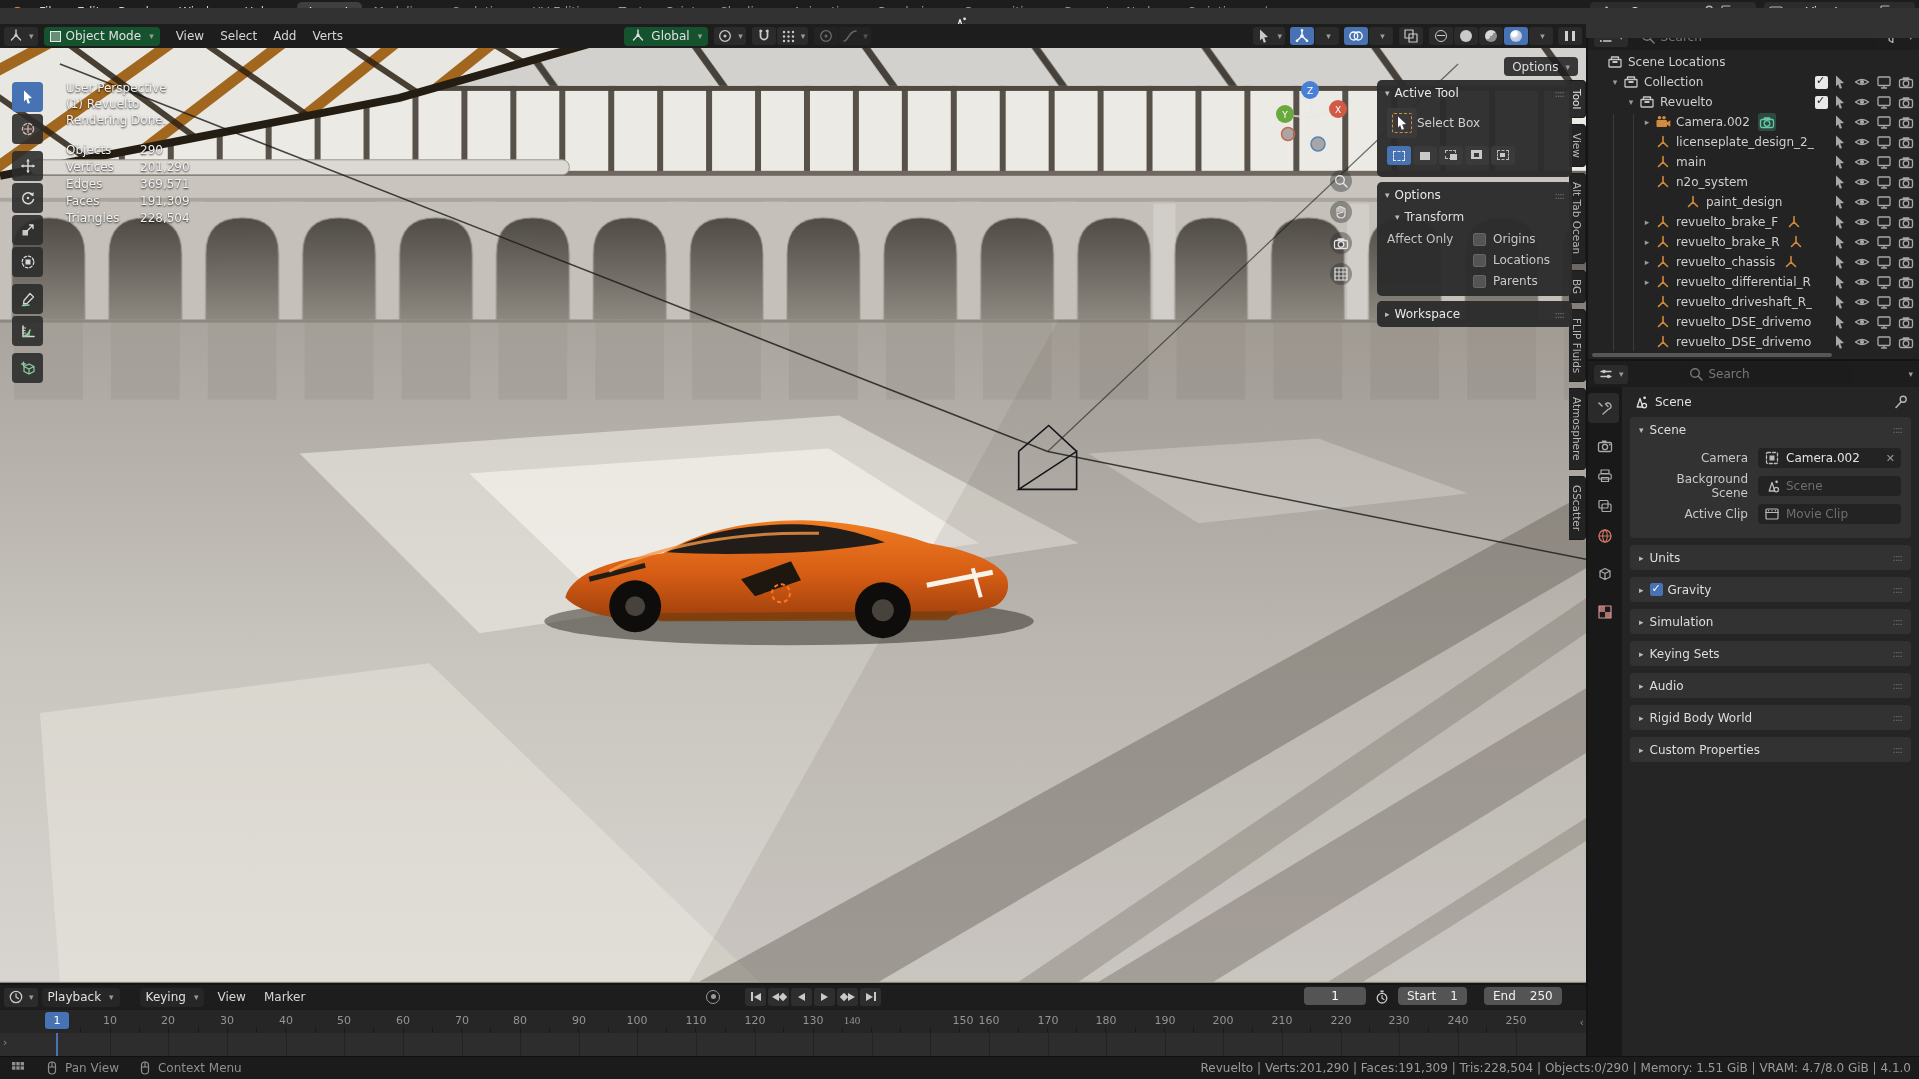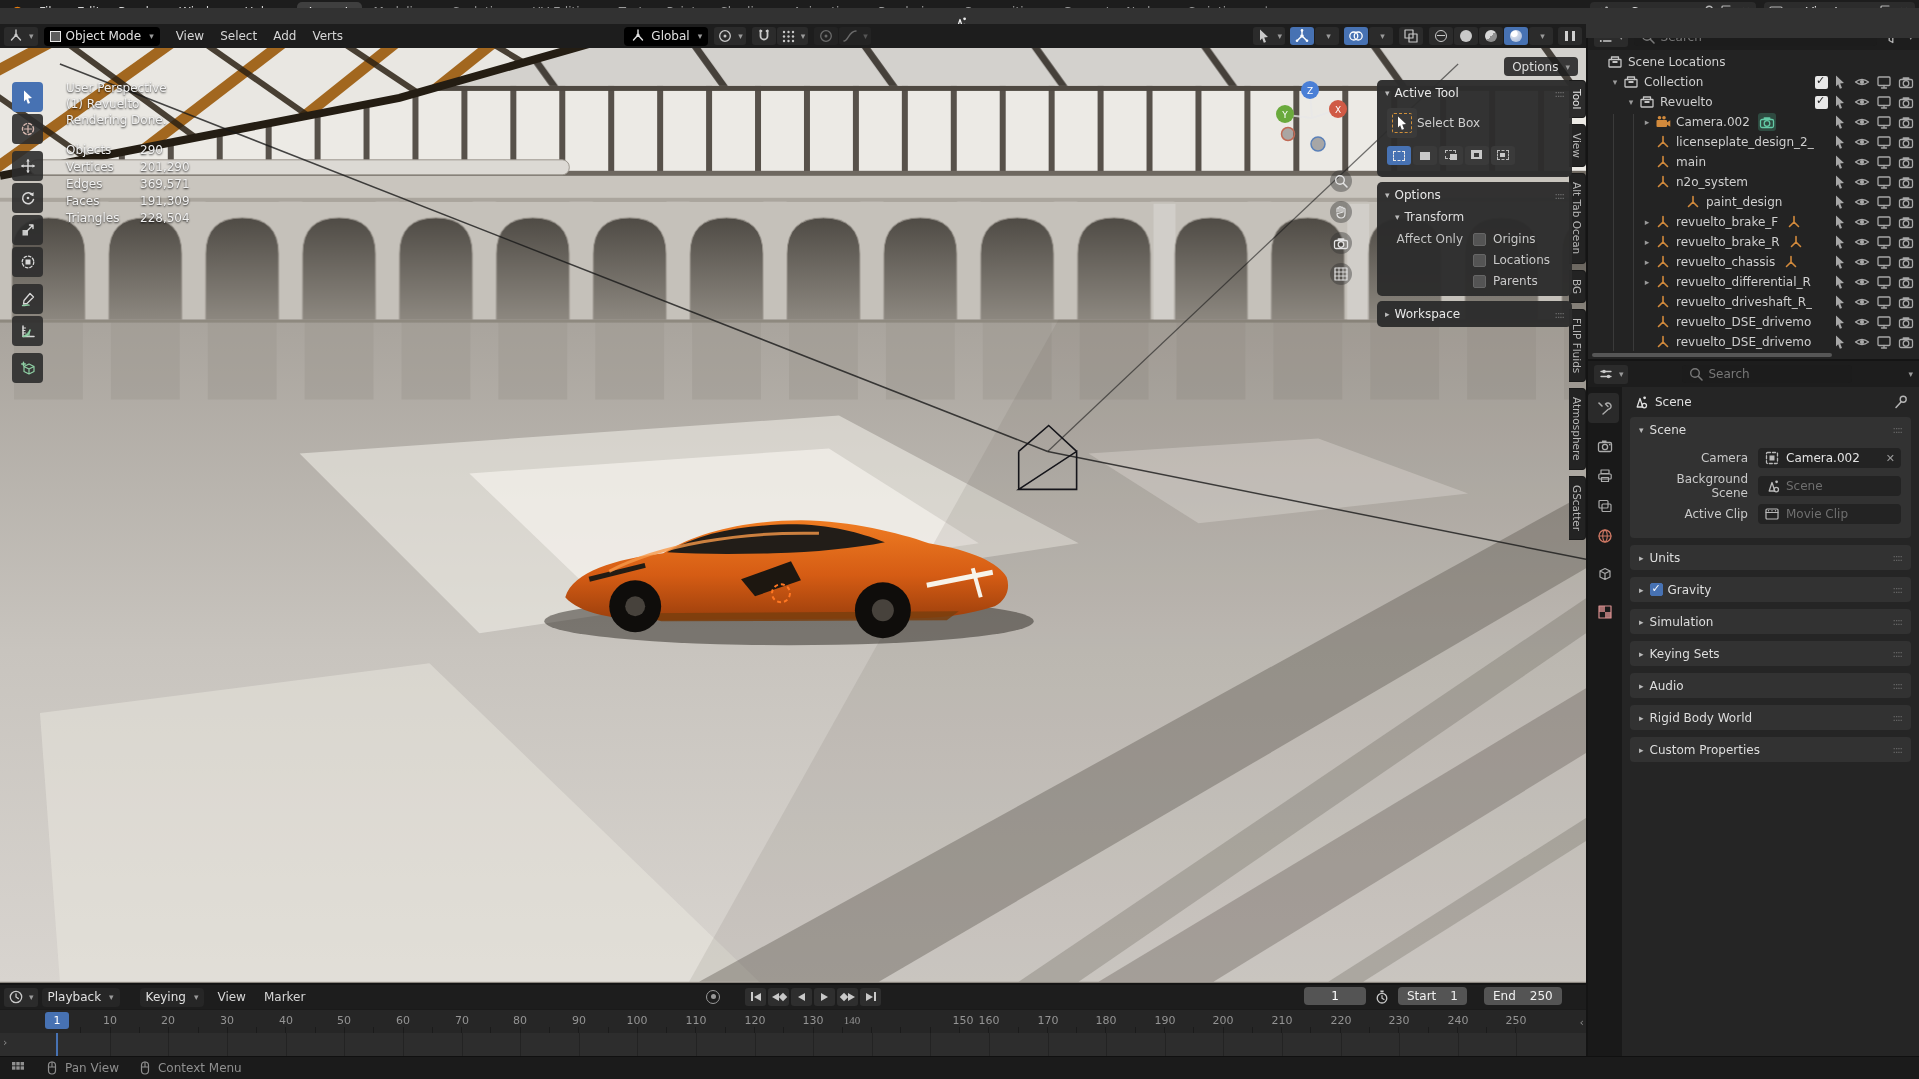--- a/index.html
+++ b/index.html
@@ -25,21 +25,21 @@
 
 .main{flex:1;display:flex;gap:2px;background:#141414}
 .leftcol{width:1586px;display:flex;flex-direction:column;gap:2px}
 .rightcol{flex:1;display:flex;flex-direction:column;gap:2px;min-width:0}
 
 .viewport{position:relative;height:959px;background:#8a857e;overflow:hidden}
 .scene{position:absolute;inset:0}
 .vp-header{position:absolute;left:0;top:0;right:0;height:24px;background:#1d1d1d;display:flex;align-items:center;padding:0 4px;z-index:20}
 .vp-menus{display:flex;align-items:center}
 .vp-menus .menu-item{padding:0 8px}
-.pill{display:flex;align-items:center;background:#000000;border-radius:4px;height:19px;padding:0 6px;gap:5px;color:#e0e0e0}
+.pill{display:flex;align-items:center;background:#14532d;border-radius:4px;height:19px;padding:0 6px;gap:5px;color:#e0e0e0}
 .sq-ic{width:11px;height:11px;border:1.5px solid #e8e8e8;background:#e8e8e866}
 .hbtn{display:flex;align-items:center;justify-content:center;background:#2b2b2b;border-radius:3px;height:18px;min-width:24px;padding:0 3px;color:#c9c9c9;gap:2px}
 .hbtn.on{background:#4772b3;color:#fff}
 .hbtn.dim{opacity:.45}
 .hgroup{display:flex;gap:1px;align-items:center}
 .circ{width:12px;height:12px;border-radius:50%}
 .circ.wire{border:1.3px solid #c9c9c9;position:relative}
 .circ.wire:after{content:"";position:absolute;left:1px;right:1px;top:4px;border-top:1px solid #c9c9c9}
 .circ.solid{background:#c9c9c9}
 .circ.mat{background:linear-gradient(135deg,#d8d8d8 50%,#8f8f8f 50%)}
@@ -71,21 +71,21 @@
 .toolicon .dash{position:absolute;inset:5px;border:1.5px dashed #cf8f3a;border-radius:2px}
 .modes{display:flex;gap:2px;padding:4px 10px}
 .mbtn{width:24px;height:19px;background:#3a3a3a;border-radius:3px;display:flex;align-items:center;justify-content:center}
 .mbtn.on{background:#4772b3}
 .mbtn .dashsq{width:12px;height:10px;border:1px dashed #e8e8e8}
 .mbtn .sq1{width:10px;height:8px;background:#c9c9c9}
 .mbtn .combo{position:relative;width:13px;height:11px}
 .mbtn .combo i{position:absolute;display:block}
 .subhead{display:flex;align-items:center;gap:5px;padding:4px 8px 2px 18px;color:#dedede}
 .affect{display:grid;grid-template-columns:86px auto;padding:6px 10px 0;row-gap:7px;color:#c9c9c9}
-.affect .lbl{text-align:right;padding-right:10px;color:#c3c3c3}
+.affect .lbl{text-align:left;padding-right:10px;color:#c3c3c3}
 .cbrow{display:flex;align-items:center;gap:7px}
 .cb{width:13px;height:13px;background:#545454;border:1px solid #666;border-radius:2px;flex:0 0 13px}
 .cb.checked{background:#4772b3;border-color:#4772b3;position:relative}
 .cb.checked:after{content:"✓";position:absolute;left:1px;top:-2px;color:#fff;font-size:11px}
 
 .ntabs{position:absolute;right:0;top:56px;z-index:13;display:flex;flex-direction:column;gap:6px}
 .ntab{writing-mode:vertical-rl;background:#232323;color:#b8b8b8;font-size:10.5px;padding:8px 2px;border-radius:0 4px 4px 0;border:1px solid #1a1a1a;border-left:none}
 .ntab.active{background:#2c2c2c;color:#e5e5e5}
 
 .timeline{height:71px;background:#272727;display:flex;flex-direction:column;flex:0 0 71px}
@@ -1864,14 +1864,15 @@
           <span>Pan View</span>
         </div>
 
         <div class="hint">
           <svg class="ic" width="13" height="13" viewBox="0 0 16 16">
             <use href="#sym-mouse"></use>
           </svg>
           <span>Context Menu</span>
         </div>
       </div>
+    <div class="status-right">Revuelto | Verts:201,290 | Faces:191,309 | Tris:228,504 | Objects:0/290 | Memory: 1.51 GiB | VRAM: 4.7/8.0 GiB | 4.1.0</div>
   </div>
 </div>
 
 </body></html>

